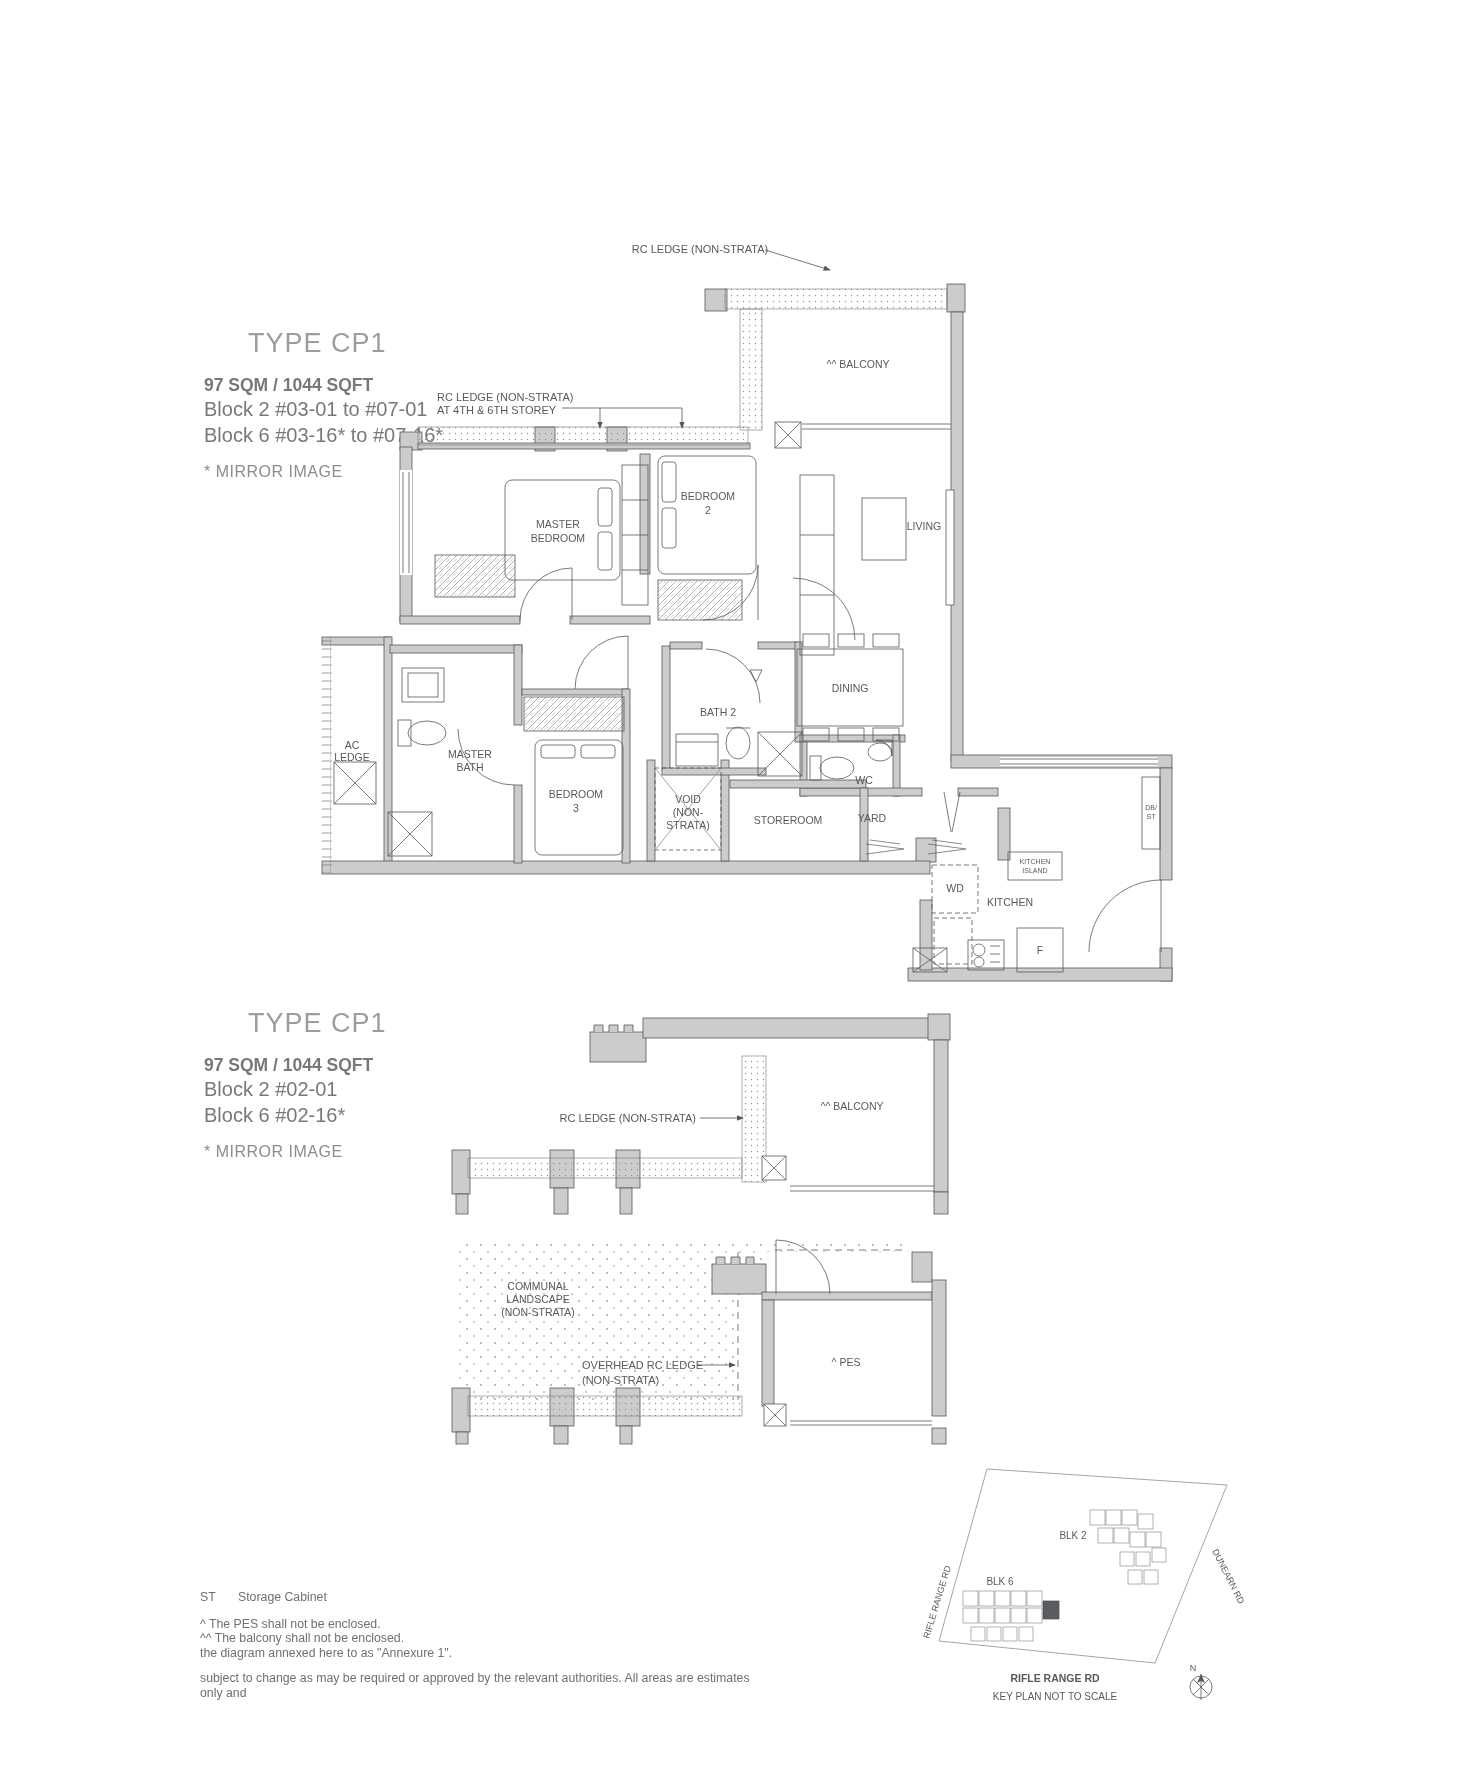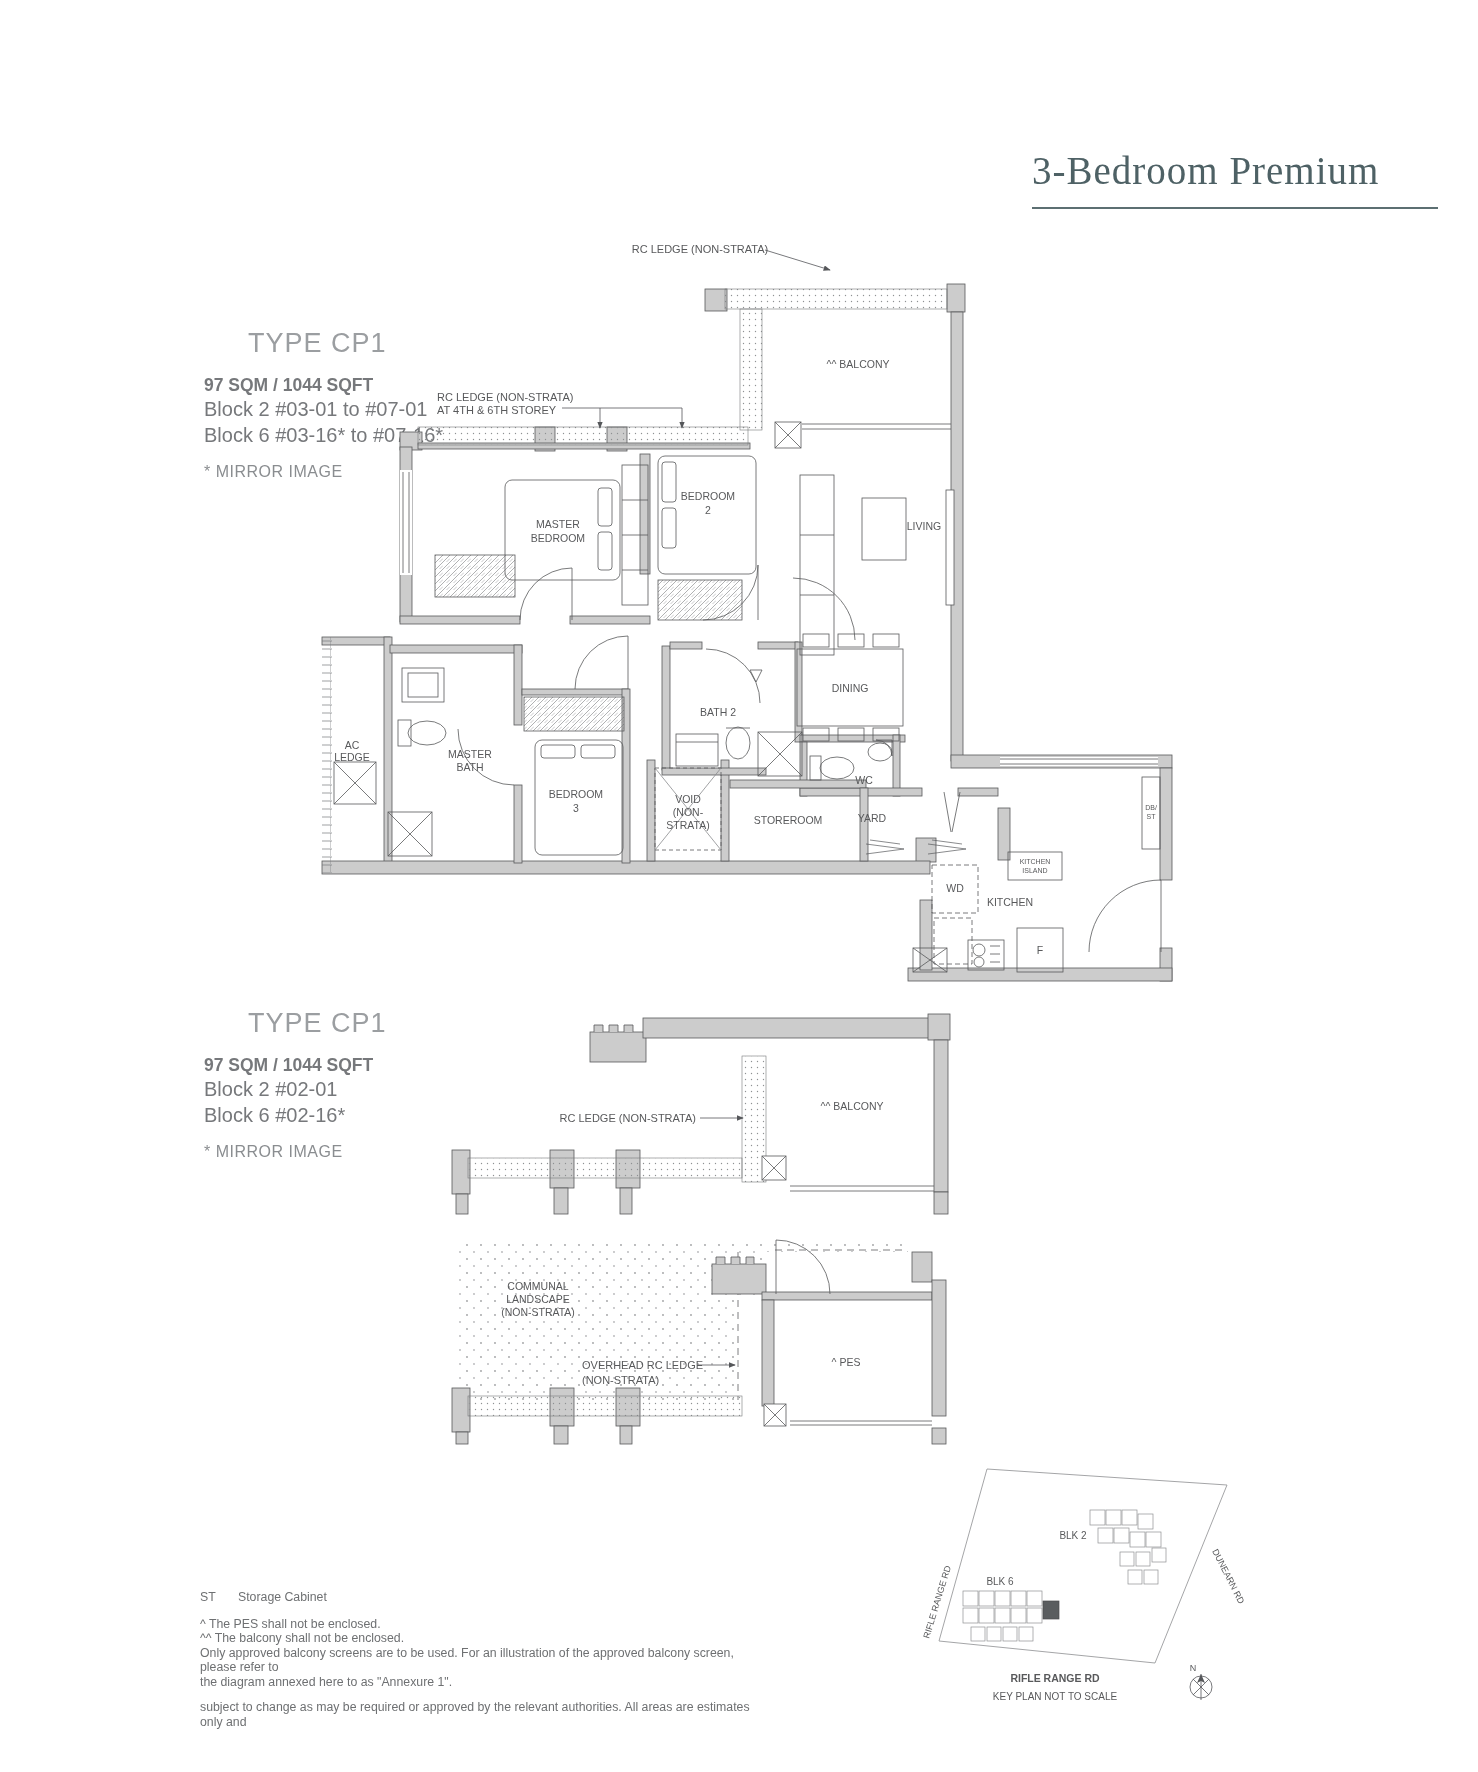--- a/index.html
+++ b/index.html
@@ -21,23 +21,20 @@
   svg text{font-family:"Liberation Sans",sans-serif;fill:#58595b;}
   .rm{font-size:10.5px;}
   .sm{font-size:7px;}
   .ann{font-size:11px;}
 </style>
 </head>
 <body>
 
 <div class="page">
 
-  <div class="title-wrap">
-    <span class="title">3-Bedroom Premium</span>
-  </div>
 
   <div class="plan-label" style="top:328px">
     <div class="type-head">TYPE CP1</div>
     <div class="area">97 SQM /  1044 SQFT</div>
     <div class="blk">Block 2 #03-01 to #07-01</div>
     <div class="blk">Block 6 #03-16* to #07-16*</div>
     <div class="mirror">* MIRROR IMAGE</div>
   </div>
 
   <div class="plan-label" style="top:1008px">
@@ -379,21 +376,20 @@
     </g>
     <text x="278" y="216" text-anchor="middle" font-size="9" fill="#55575a">N</text>
   </svg>
 
   <div class="notes">
     <div class="legend">
       <span class="k">ST</span><span>Storage Cabinet</span>
     </div>
     <div>^  The PES shall not be enclosed.</div>
     <div>^^ The balcony shall not be enclosed.</div>
-    <div>Only approved balcony screens are to be used. For an illustration of the approved balcony screen, please refer to</div>
     <div>the diagram annexed here to as "Annexure 1".</div>
     <div class="para2">
       <div>subject to change as may be required or approved by the relevant authorities. All areas are estimates only and</div>
 
     </div>
   </div>
 
 </div>
 
 </body></html>

